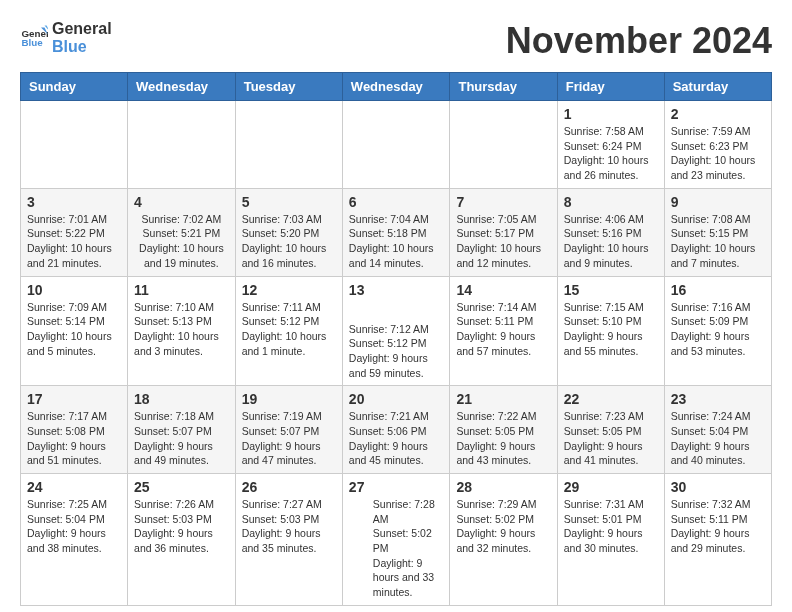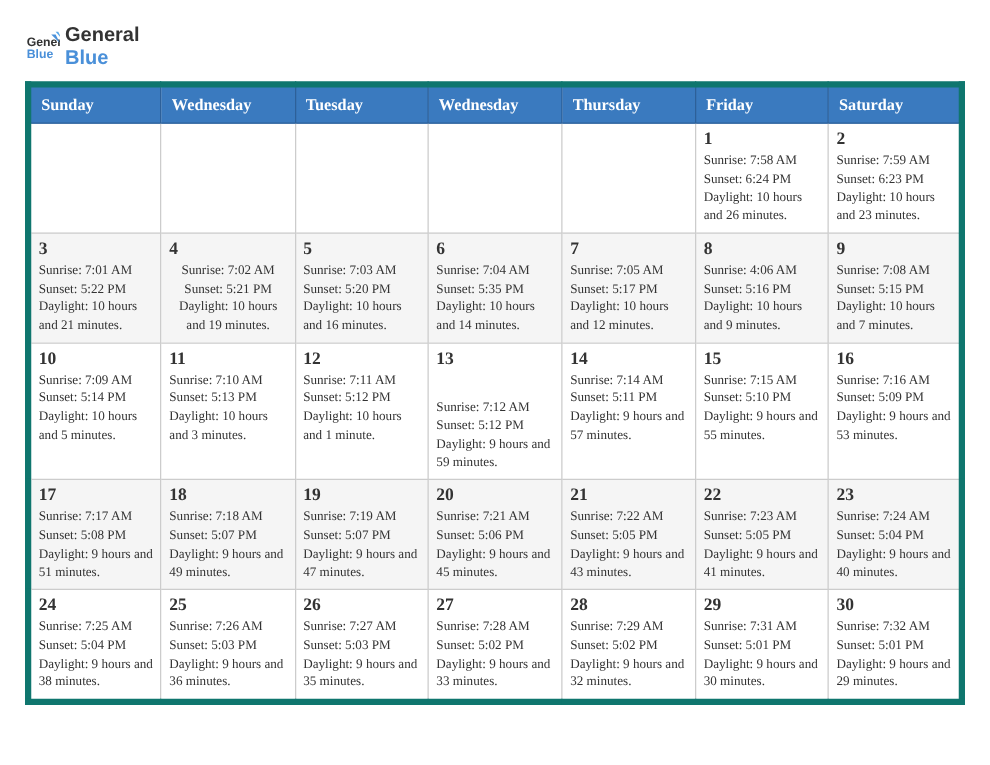--- a/index.html
+++ b/index.html
@@ -33,22 +33,21 @@
       font-weight: bold;
       color: #333;
     }
     .subtitle {
       font-size: 16px;
       color: #555;
     }
     .calendar {
       width: 100%;
       border-collapse: collapse;
-      border: 5px solid #0f766e;
-      font-family: Liberation Serif, serif;
+      border: 1px solid #0f766e;
     }
     .calendar th {
       background-color: #3a7abf;
       color: white;
       text-align: left;
       padding: 6px 8px;
       font-size: 13px;
       border: 1px solid #2d6099;
     }
     .calendar td {
@@ -90,20 +89,21 @@
       <text x="2" y="32" font-size="14" font-weight="bold" fill="#4a90d9">Blue</text>
       <polygon points="30,5 40,15 35,5" fill="#4a90d9"></polygon>
       <polygon points="35,2 42,10 38,2" fill="#5ba8e8"></polygon>
     </svg>
     <div>
       <div style="font-size:16px;font-weight:bold;color:#333;line-height:1.1;">General</div>
       <div style="font-size:16px;font-weight:bold;color:#4a90d9;line-height:1.1;">Blue</div>
     </div>
   </div>
   <div class="title-section">
+    <div class="main-title">November 2024</div>
   </div>
 </div>
 
 <table class="calendar">
   <thead>
     <tr>
     <th>Sunday</th>
         <th>Wednesday</th>
         <th>Tuesday</th>
         <th>Wednesday</th>
@@ -147,21 +147,21 @@
         </td>
         <td>
           <span class="day-number">5</span>
           <div class="day-info" style="white-space: pre-line;">Sunrise: 7:03 AM
 Sunset: 5:20 PM
 Daylight: 10 hours and 16 minutes.</div>
         </td>
         <td>
           <span class="day-number">6</span>
           <div class="day-info" style="white-space: pre-line;">Sunrise: 7:04 AM
-Sunset: 5:35 PM
+Sunset: 5:18 PM
 Daylight: 10 hours and 14 minutes.</div>
         </td>
         <td>
           <span class="day-number">7</span>
           <div class="day-info" style="white-space: pre-line;">Sunrise: 7:05 AM
 Sunset: 5:17 PM
 Daylight: 10 hours and 12 minutes.</div>
         </td>
         <td>
           <span class="day-number">8</span>
@@ -278,37 +278,37 @@
 Daylight: 9 hours and 36 minutes.</div>
         </td>
         <td>
           <span class="day-number">26</span>
           <div class="day-info" style="white-space: pre-line;">Sunrise: 7:27 AM
 Sunset: 5:03 PM
 Daylight: 9 hours and 35 minutes.</div>
         </td>
         <td>
           <span class="day-number">27</span>
-          <div class="day-info" style="white-space: pre-line;">Sunrise: 7:28 AM
+          <div class="day-info" style="white-space: pre-line; margin-left: 24px;">Sunrise: 7:28 AM
 Sunset: 5:02 PM
 Daylight: 9 hours and 33 minutes.</div>
         </td>
         <td>
           <span class="day-number">28</span>
           <div class="day-info" style="white-space: pre-line;">Sunrise: 7:29 AM
 Sunset: 5:02 PM
 Daylight: 9 hours and 32 minutes.</div>
         </td>
         <td>
           <span class="day-number">29</span>
           <div class="day-info" style="white-space: pre-line;">Sunrise: 7:31 AM
 Sunset: 5:01 PM
 Daylight: 9 hours and 30 minutes.</div>
         </td>
         <td>
           <span class="day-number">30</span>
           <div class="day-info" style="white-space: pre-line;">Sunrise: 7:32 AM
-Sunset: 5:01 PM
+Sunset: 5:11 PM
 Daylight: 9 hours and 29 minutes.</div>
         </td>
       </tr>
     </tbody>
 </table>
 
 </body></html>

